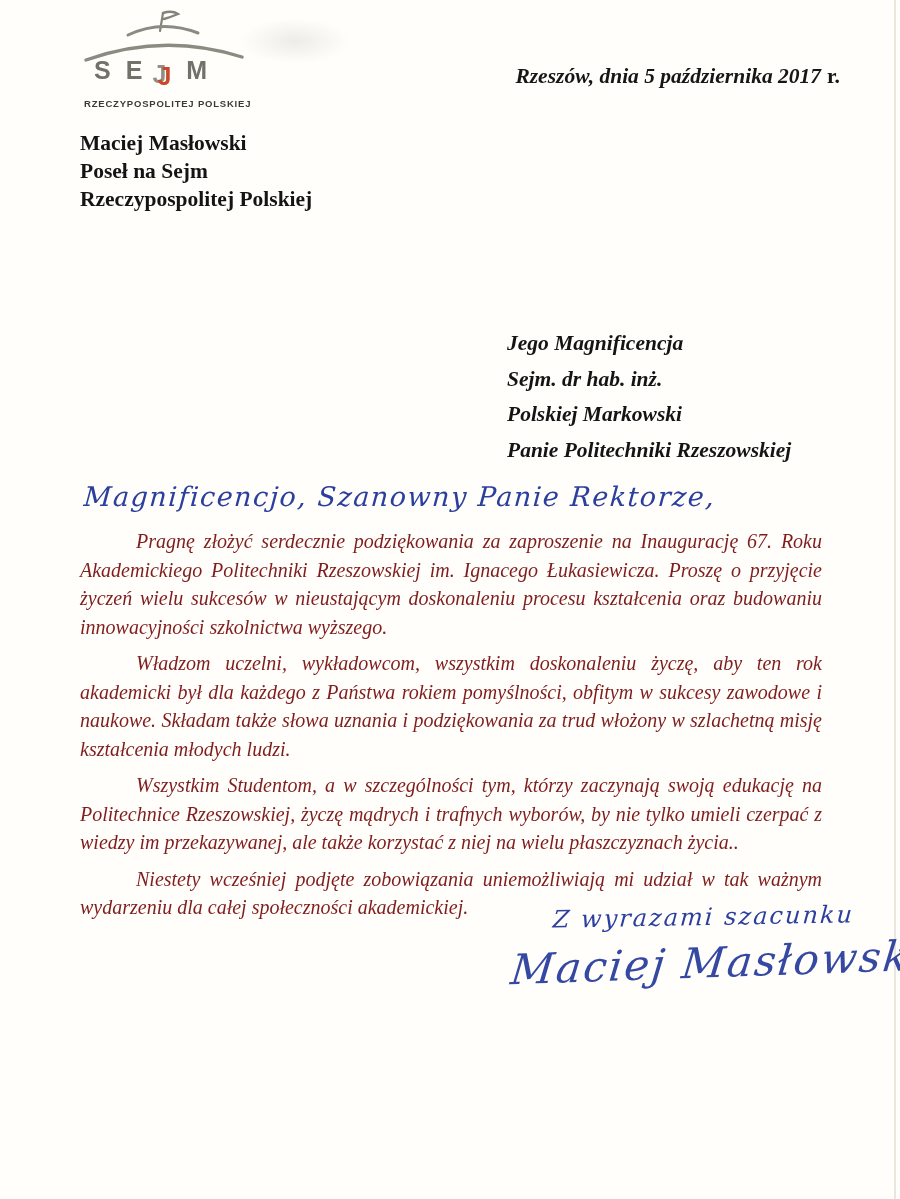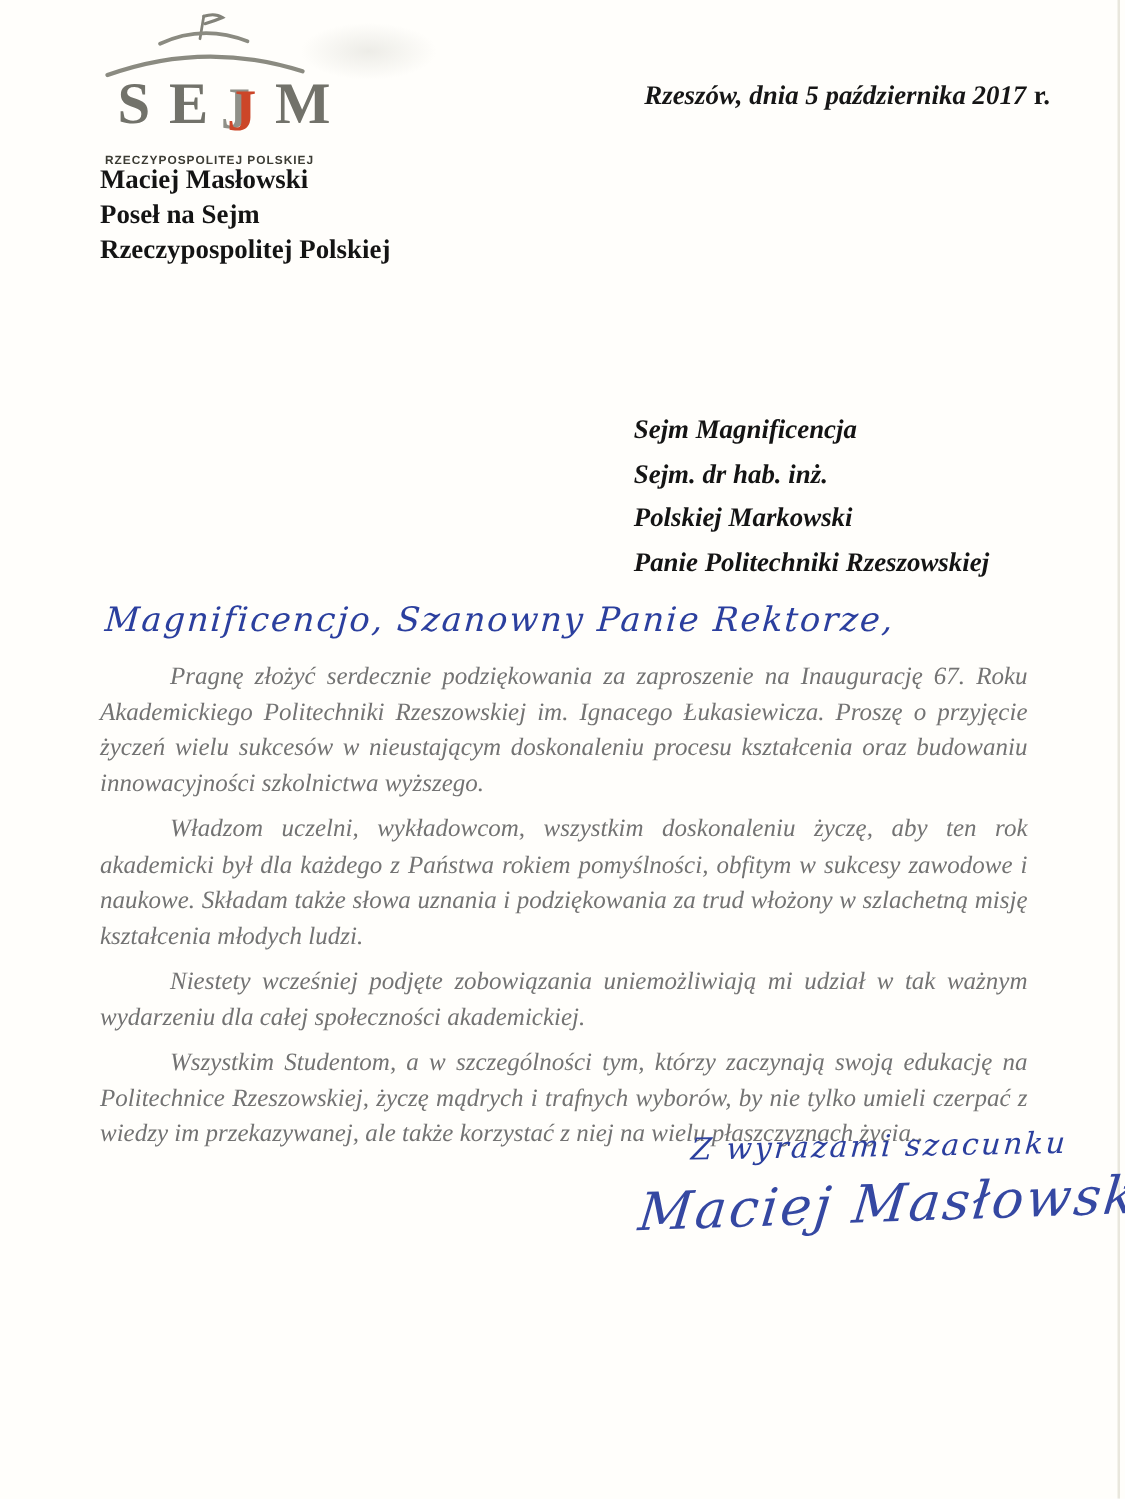--- a/index.html
+++ b/index.html
@@ -42,22 +42,22 @@
     position: absolute;
     left: 84px;
     top: 4px;
     width: 170px;
   }
   .logo-dome {
     display: block;
     margin-left: 0;
   }
   .logo-letters {
-    font-family: Liberation Serif, serif;
-    font-size: 47px;
+    font-family: Liberation Sans, sans-serif;
+    font-size: 25px;
     font-weight: 600;
     color: #72726a;
     letter-spacing: 0;
     margin-top: -6px;
     margin-left: 10px;
     white-space: nowrap;
   }
   .logo-letters span {
     display: inline-block;
     margin-right: 15px;
@@ -158,21 +158,21 @@
     top: 527px;
     width: 742px;
   }
   .letter-body p {
     margin: 0 0 8px 0;
     font-style: italic;
     font-size: 20px;
     line-height: 28.5px;
     text-align: justify;
     text-indent: 56px;
-    color: #737373;
+    color: #7f1d1d;
   }
 </style>
 </head>
 <body>
 
 <div class="scan-edge"></div>
 <div class="scan-smudge"></div>
 
 <div class="logo">
   <svg class="logo-dome" width="160" height="58" viewBox="0 0 160 58" fill="none" xmlns="http://www.w3.org/2000/svg">
@@ -194,29 +194,29 @@
   <span class="date-main">Rzeszów, dnia 5 października 2017</span><span class="date-suffix">r.</span>
 </div>
 
 <div class="sender">
   <div>Maciej Masłowski</div>
   <div>Poseł na Sejm</div>
   <div>Rzeczypospolitej Polskiej</div>
 </div>
 
 <div class="recipient">
-  <div>Sejm Magnificencja</div>
+  <div>Jego Magnificencja</div>
   <div>Sejm. dr hab. inż.</div>
   <div>Polskiej Markowski</div>
   <div>Panie Politechniki Rzeszowskiej</div>
 </div>
 
 <div class="handwritten salutation">Magnificencjo, Szanowny Panie Rektorze,</div>
 
 <div class="letter-body">
   <p>Pragnę złożyć serdecznie podziękowania za zaproszenie na Inaugurację 67. Roku Akademickiego Politechniki Rzeszowskiej im. Ignacego Łukasiewicza. Proszę o przyjęcie życzeń wielu sukcesów w nieustającym doskonaleniu procesu kształcenia oraz budowaniu innowacyjności szkolnictwa wyższego.</p>
   <p>Władzom uczelni, wykładowcom, wszystkim doskonaleniu życzę, aby ten rok akademicki był dla każdego z Państwa rokiem pomyślności, obfitym w sukcesy zawodowe i naukowe. Składam także słowa uznania i podziękowania za trud włożony w szlachetną misję kształcenia młodych ludzi.</p>
+  <p>Wszystkim Studentom, a w szczególności tym, którzy zaczynają swoją edukację na Politechnice Rzeszowskiej, życzę mądrych i trafnych wyborów, by nie tylko umieli czerpać z wiedzy im przekazywanej, ale także korzystać z niej na wielu płaszczyznach życia..</p>
   <p>Niestety wcześniej podjęte zobowiązania uniemożliwiają mi udział w tak ważnym wydarzeniu dla całej społeczności akademickiej.</p>
-  <p>Wszystkim Studentom, a w szczególności tym, którzy zaczynają swoją edukację na Politechnice Rzeszowskiej, życzę mądrych i trafnych wyborów, by nie tylko umieli czerpać z wiedzy im przekazywanej, ale także korzystać z niej na wielu płaszczyznach życia..</p>
 </div>
 
 <div class="handwritten closing-phrase">Z wyrazami szacunku</div>
 <div class="handwritten signature">Maciej Masłowski</div>
 
 </body></html>

